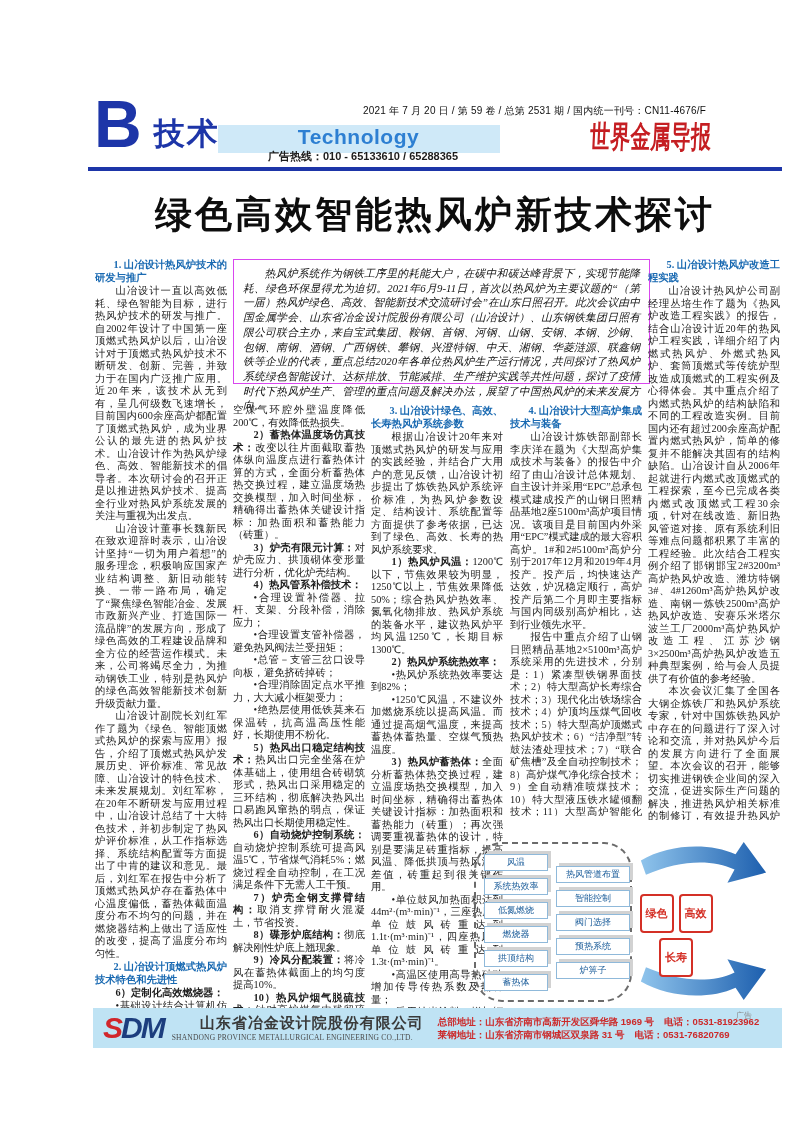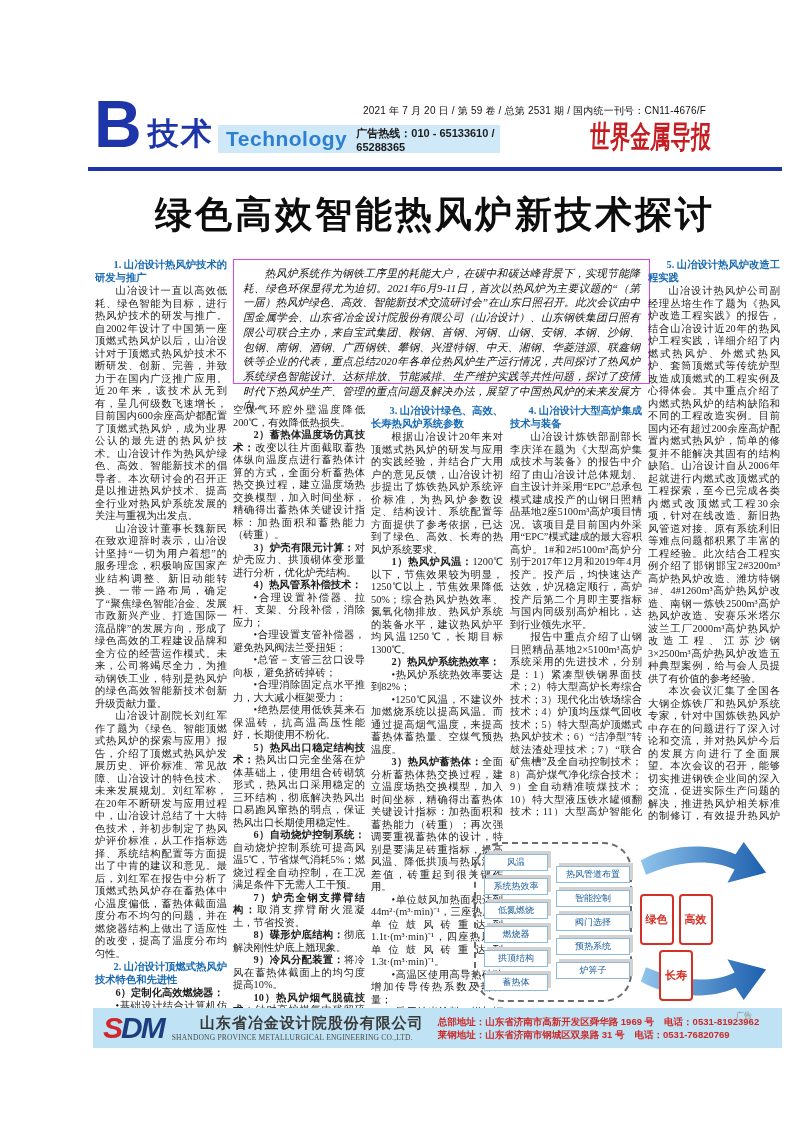--- a/index.html
+++ b/index.html
@@ -3,25 +3,25 @@
 <meta charset="utf-8">
 <style>
   html,body{margin:0;padding:0;background:#ffffff;}
   .page{position:relative;width:800px;height:1131px;background:#fff;overflow:hidden;
         font-family:"Liberation Serif","DejaVu Serif",serif;color:#1a1a1a;}
 
   
   .b-block{position:absolute;left:94px;top:94px;display:flex;align-items:flex-end;
            font-family:"Liberation Sans","DejaVu Sans",sans-serif;}
   .big-b{font-size:66px;font-weight:900;color:#1d35a8;line-height:60px;}
-  .sec-cn{font-size:31px;font-weight:900;color:#1d35a8;margin-left:6px;line-height:40px;letter-spacing:2px;}
+  .sec-cn{font-size:31px;font-weight:900;color:#1d35a8;margin-left:12px;line-height:40px;letter-spacing:2px;}
   .issue-line{position:absolute;right:94px;top:104px;font-size:10px;color:#111;
               font-family:"Liberation Sans","DejaVu Sans",sans-serif;letter-spacing:.2px;}
   .tech-box{position:absolute;left:218px;top:125px;width:282px;height:28px;background:#cfe9f8;
-            display:flex;align-items:center;padding-left:8px;box-sizing:border-box;}
+            display:flex;align-items:center;padding-left:8px;box-sizing:border-box;flex-direction:column;}
   .tech-en{font-size:21px;font-weight:800;color:#2d7fd2;letter-spacing:.5px;margin-right:9px;
            font-family:"Liberation Sans","DejaVu Sans",sans-serif;}
   .hotline{font-size:11px;font-weight:bold;color:#1c1c1c;
            font-family:"Liberation Sans","DejaVu Sans",sans-serif;}
   .masthead{position:absolute;right:89px;top:118px;font-size:28px;font-weight:900;color:#c51e22;
             white-space:nowrap;transform:scale(0.72,1.08) skewX(-4deg);transform-origin:right center;
             font-family:"DejaVu Serif","Liberation Serif",serif;}
   .blue-rule{position:absolute;left:88px;top:167px;width:694px;height:4px;background:#1d35a8;}
 
   
@@ -53,21 +53,21 @@
   #diag-left{left:16px;top:14px;}
   #diag-right{left:88px;top:26px;}
   .box3d{position:relative;background:#fff;border:1px solid #8fb9da;color:#20609c;
          text-align:center;font-size:9px;line-height:15px;height:15px;margin-bottom:7px;
          box-shadow:3px -3px 0 0 #d2d2d2;font-family:"Liberation Sans","DejaVu Sans",sans-serif;}
   #diag-left .box3d{width:62px;}
   #diag-right .box3d{width:72px;}
   .diag-labels{position:absolute;left:170px;top:54px;width:76px;display:flex;flex-wrap:wrap;
                gap:5px;justify-content:center;}
   .flow-label{border:2px solid #d43026;color:#d43026;background:#fff;border-radius:4px;
-              font-size:11px;font-weight:bold;line-height:15px;padding:16px 4px;
+              font-size:11px;font-weight:bold;line-height:15px;padding:10px 4px;
               font-family:"Liberation Sans","DejaVu Sans",sans-serif;}
   .arr{position:absolute;width:140px;height:56px;}
   .arr.top{left:166px;top:-2px;}
   .arr.bottom{left:166px;top:108px;}
 
   
   .footer{position:absolute;left:93px;top:1008px;width:689px;height:40px;background:#bfe3f4;
           display:flex;align-items:center;}
   .sdm{margin-left:10px;font-family:"Liberation Sans","DejaVu Sans",sans-serif;
        font-style:italic;font-weight:900;font-size:30px;letter-spacing:-2px;line-height:30px;}

